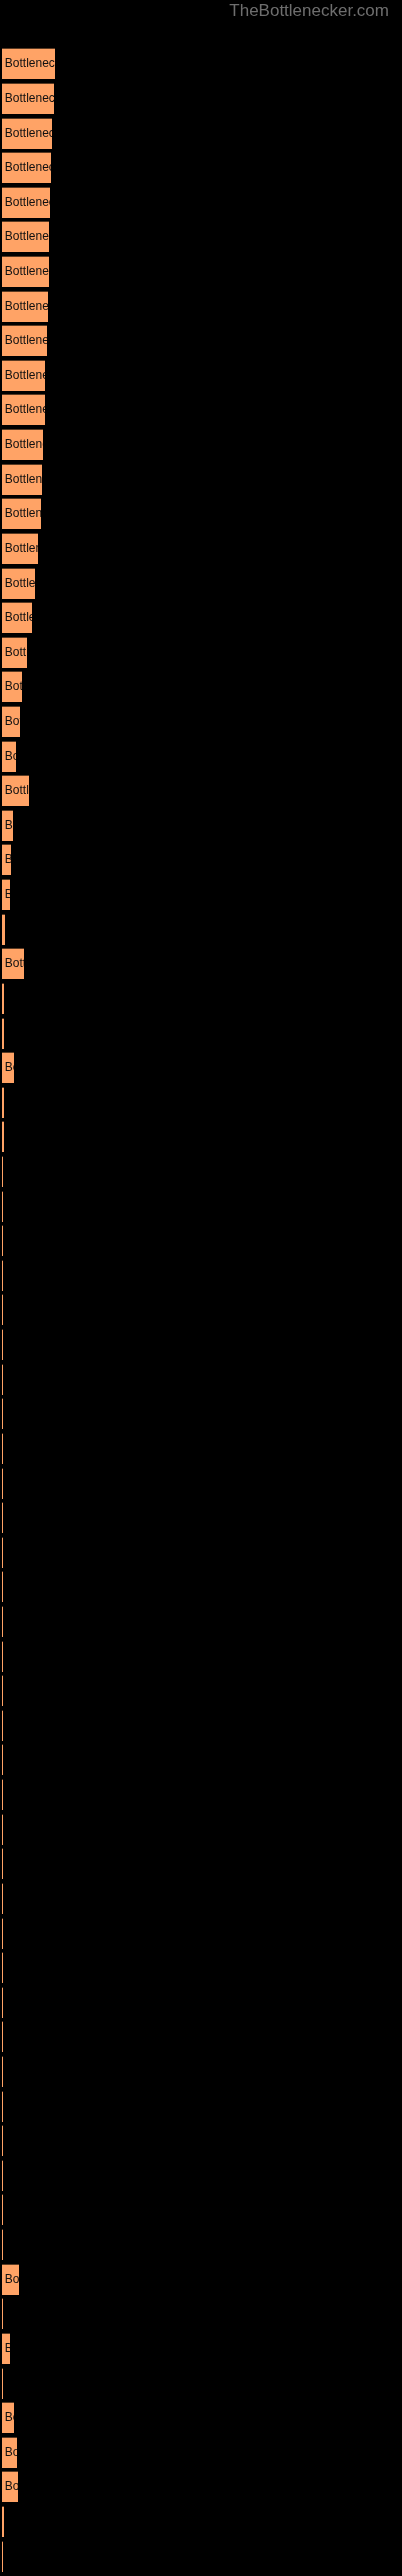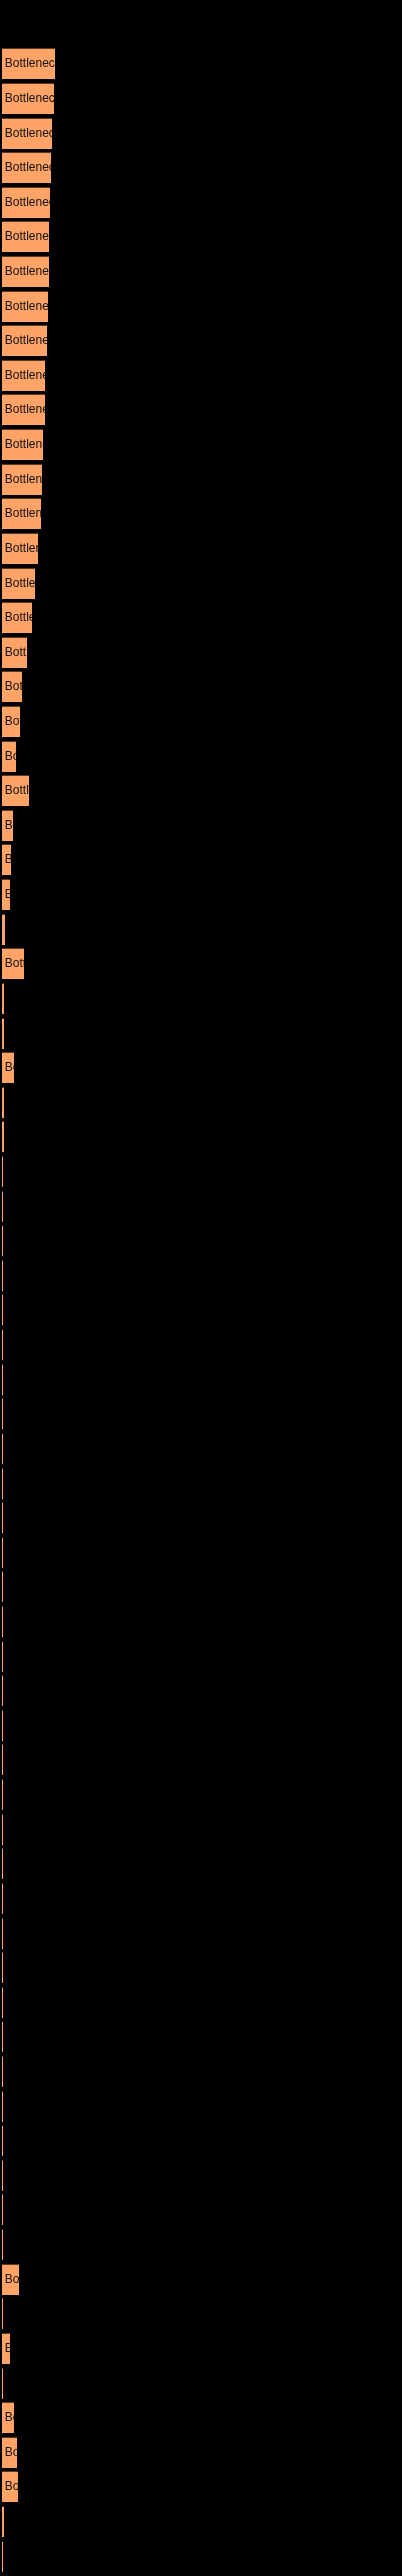--- a/index.html
+++ b/index.html
@@ -48,20 +48,21 @@
     white-space:nowrap;
     font-family:"Liberation Sans", sans-serif;
     pointer-events:none;
   }
 </style>
 </head>
 <body>
 
 <div id="root">
 
+  <div id="watermark">TheBottlenecker.com</div>
 
   <div id="plot">
       <div class="bar-row" style="top: 48px; height: 31px;">
         <div class="bar" title="Bottleneck result 1" style="width: 53px; height: 31px; background: rgb(255, 163, 102); border-top-color: rgb(90, 58, 34);">
           <span class="bar-label" style="color: rgb(17, 17, 17);">Bottleneck result</span>
         </div>
       </div>
       <div class="bar-row" style="top: 83px; height: 31px;">
         <div class="bar" title="Bottleneck result 2" style="width: 52px; height: 31px; background: rgb(255, 163, 102); border-top-color: rgb(90, 58, 34);">
           <span class="bar-label" style="color: rgb(17, 17, 17);">Bottleneck result</span>

